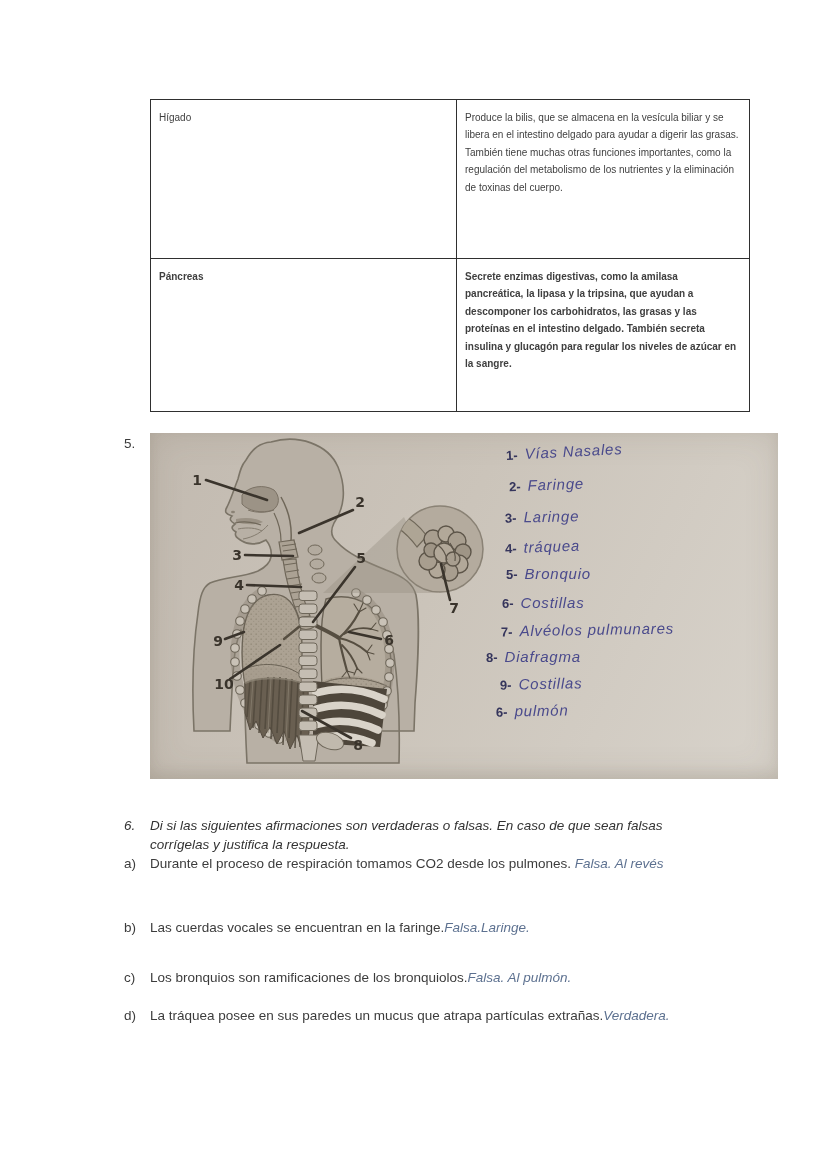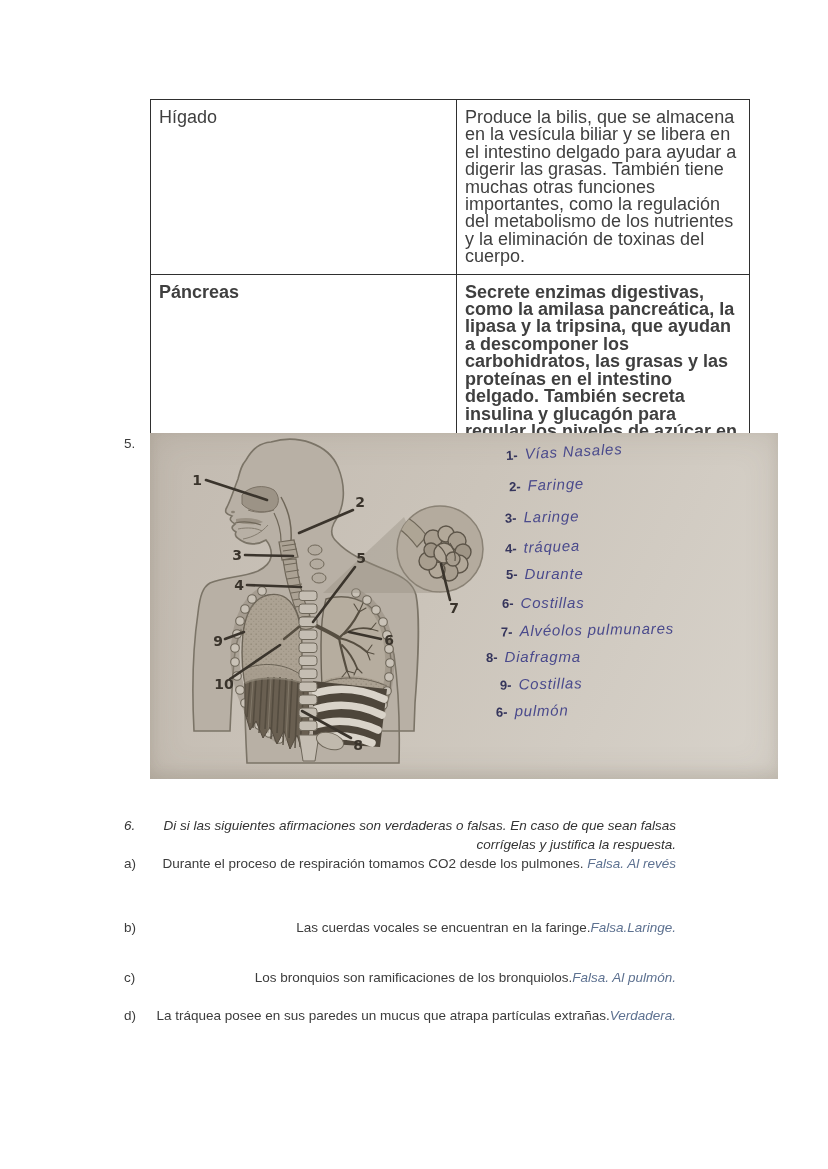--- a/index.html
+++ b/index.html
@@ -3,21 +3,21 @@
 <meta charset="utf-8">
 <style>
   html,body{margin:0;padding:0;background:#ffffff;}
   .page{position:relative;width:828px;height:1169px;background:#ffffff;overflow:hidden;
         font-family:"Liberation Sans", sans-serif;color:#3c3c3c;}
 
   
   table.organ-table{position:absolute;left:150px;top:99px;width:561px;
         border-collapse:collapse;table-layout:fixed;}
   table.organ-table td{border:1.4px solid #2f2f2f;vertical-align:top;
-        padding:9px 10px 8px 8px;font-size:18px;line-height:17.4px;color:#3f3f3f;}
+        padding:9px 10px 8px 8px;font-size:10px;line-height:17.4px;color:#3f3f3f;}
   td.organ-cell{width:287px;}
   td.desc-cell{width:274px;}
   tr.row-1 td{height:141px;}
   tr.row-2 td{height:135px;font-weight:bold;}
 
   
   .ex5-number{position:absolute;left:124px;top:436px;font-size:13.5px;color:#3c3c3c;}
   .photo{position:absolute;left:150px;top:433px;width:628px;height:346px;
         background:linear-gradient(115deg,#c2bab0 0%,#cbc4ba 45%,#d8d3cb 100%);
         box-shadow:inset 0 0 35px rgba(90,80,60,.14), inset 0 -6px 12px rgba(80,70,50,.10);
@@ -25,21 +25,21 @@
   .photo svg{position:absolute;left:0;top:0;}
   .hw{position:absolute;white-space:nowrap;font-style:italic;font-size:15px;
         letter-spacing:.8px;color:#4a4a8c;}
   .hw .n{font-style:normal;font-weight:bold;font-size:13px;letter-spacing:0;
         color:#35355c;margin-right:7px;}
 
   
   .qrow{position:absolute;left:124px;width:578px;display:flex;
         font-size:13.5px;line-height:21px;color:#3c3c3c;}
   .qrow .qlabel{width:26px;flex:none;}
-  .qrow .qtext{width:526px;text-align:right;}
+  .qrow .qtext{width:526px;}
   .qrow.intro{font-style:italic;line-height:19px;color:#333;}
   .ans{color:#5d7190;font-style:italic;}
 </style>
 </head>
 <body>
 
 <div class="page">
 
   <table class="organ-table">
     <tbody>
@@ -278,21 +278,21 @@
         <text x="208" y="317">8</text>
         <text x="68" y="213">9</text>
         <text x="74" y="256">10</text>
       </g>
     </svg>
 
     <div class="hw" style="left:356px;top:10px;transform:rotate(-3deg);"><span class="n">1-</span><span>Vías Nasales</span></div>
     <div class="hw" style="left:359px;top:43px;transform:rotate(-2deg);"><span class="n">2-</span><span>Faringe</span></div>
     <div class="hw" style="left:355px;top:75px;transform:rotate(-1deg);"><span class="n">3-</span><span>Laringe</span></div>
     <div class="hw" style="left:355px;top:105px;transform:rotate(-2deg);"><span class="n">4-</span><span>tráquea</span></div>
-    <div class="hw" style="left:356px;top:132px;"><span class="n">5-</span><span>Durante</span></div>
+    <div class="hw" style="left:356px;top:132px;"><span class="n">5-</span><span>Bronquio</span></div>
     <div class="hw" style="left:352px;top:161px;"><span class="n">6-</span><span>Costillas</span></div>
     <div class="hw" style="left:351px;top:188px;transform:rotate(-1deg);"><span class="n">7-</span><span>Alvéolos pulmunares</span></div>
     <div class="hw" style="left:336px;top:215px;"><span class="n">8-</span><span>Diafragma</span></div>
     <div class="hw" style="left:350px;top:242px;transform:rotate(-1deg);"><span class="n">9-</span><span>Costillas</span></div>
     <div class="hw" style="left:346px;top:269px;transform:rotate(-1deg);"><span class="n">6-</span><span>pulmón</span></div>
   </div>
 
   <div class="qrow intro" style="top:816px;">
     <div class="qlabel">6.</div>
     <div class="qtext">Di si las siguientes afirmaciones son verdaderas o falsas. En caso de que sean falsas corrígelas y justifica la respuesta.</div>

